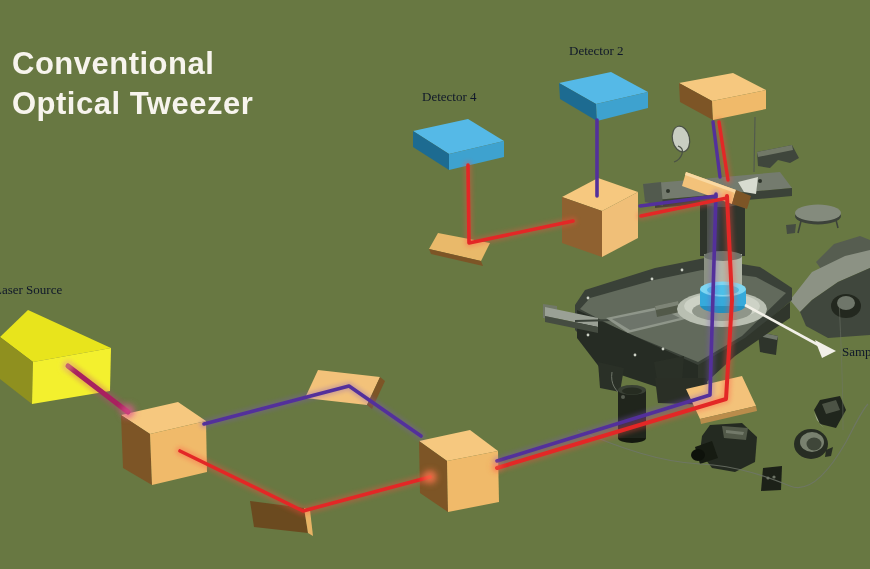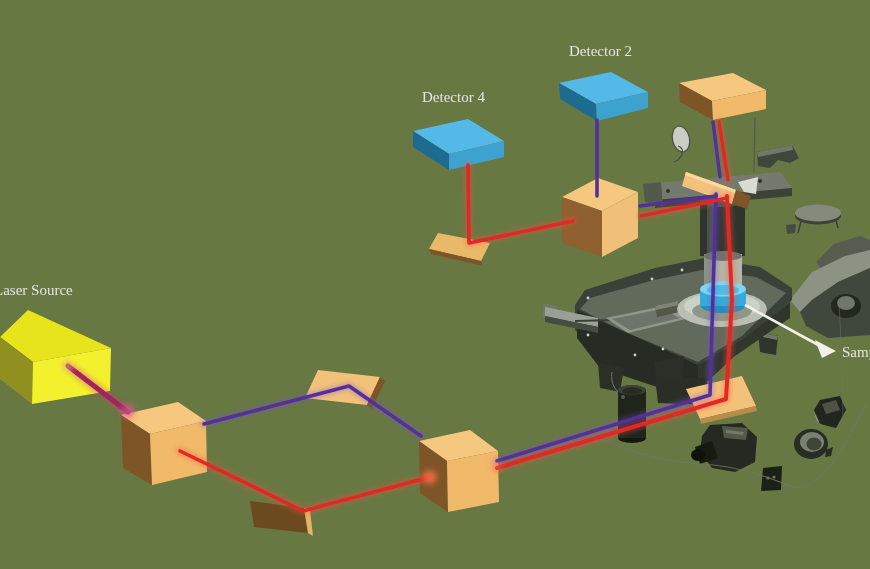--- a/index.html
+++ b/index.html
@@ -3,21 +3,21 @@
 <meta charset="utf-8">
 <style>
   html,body{margin:0;padding:0;}
   body{width:870px;height:569px;overflow:hidden;position:relative;
        font-family:"Liberation Sans",sans-serif;background:#687842;}
   #scene{position:absolute;left:0;top:0;}
   .ovl{position:absolute;white-space:nowrap;}
   .title-line{font-family:"Liberation Sans",sans-serif;font-weight:bold;
               font-size:31px;line-height:40px;color:#f7f4ed;letter-spacing:.5px;}
   #title-block{left:12px;top:44px;}
-  .diagram-label{font-family:"Liberation Serif",serif;font-size:15px;color:#e5e5e5;}
+  .diagram-label{font-family:"Liberation Serif",serif;font-size:13px;color:#0f172a;}
   #label-laser{left:-6px;top:282px;}
   #label-det1{left:422px;top:89px;}
   #label-det2{left:569px;top:43px;}
   #label-sample{left:842px;top:344px;}
 </style>
 </head>
 <body>
 
 <svg id="scene" width="870" height="569" viewBox="0 0 870 569">
   <defs>
@@ -273,18 +273,20 @@
     </g>
   </g>
 
   <g>
     <line x1="745" y1="305" x2="822" y2="347" stroke-width="2.6" stroke="#f2f0e8"></line>
     <polygon points="836,351 815,340 822,358" fill="#f2f0e8"></polygon>
   </g>
 </svg>
 
 <div id="title-block" class="ovl">
+  <div class="title-line">Conventional</div>
+  <div class="title-line">Optical Tweezer</div>
 </div>
 
 <div id="label-laser" class="ovl diagram-label">Laser Source</div>
 <div id="label-det1" class="ovl diagram-label">Detector 4</div>
 <div id="label-det2" class="ovl diagram-label">Detector 2</div>
 <div id="label-sample" class="ovl diagram-label">Sample</div>
 
 </body></html>

